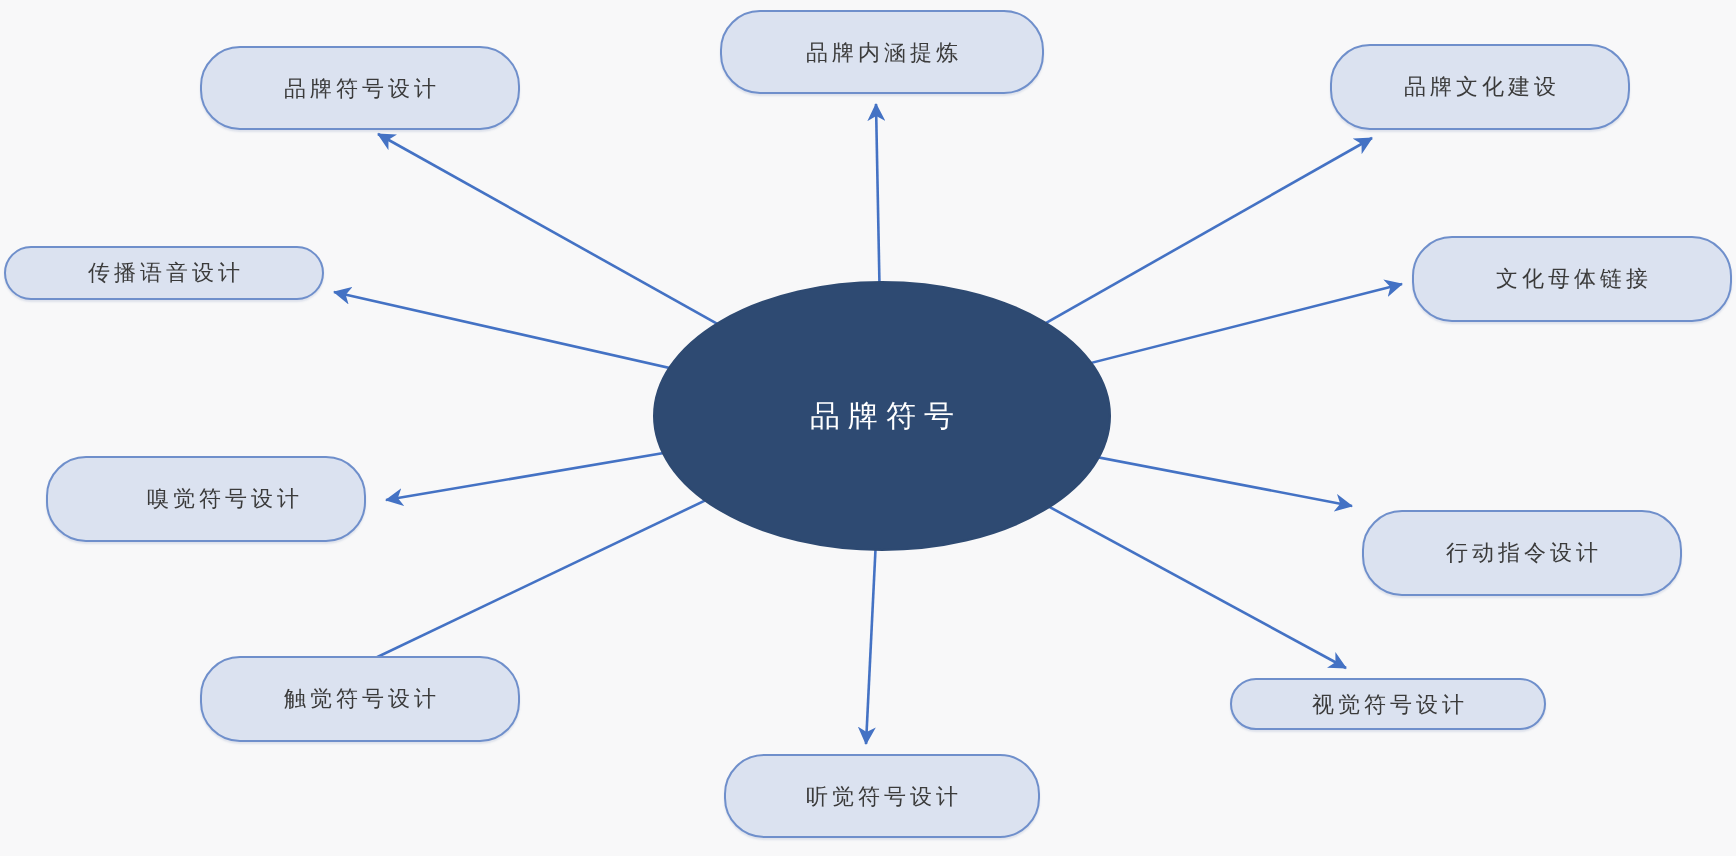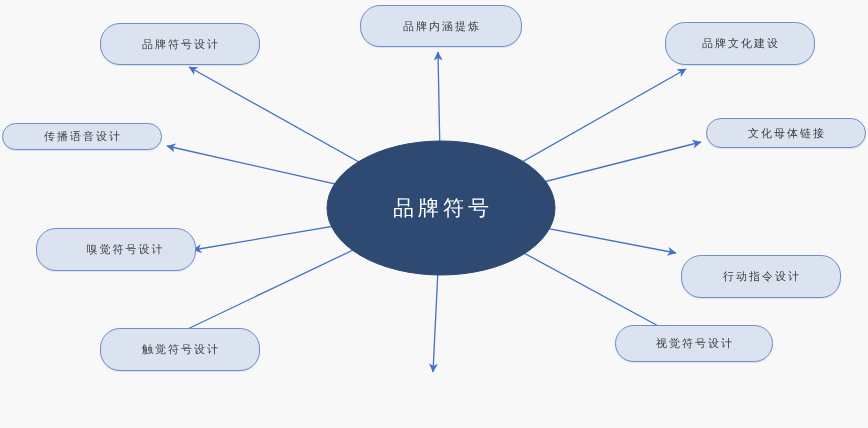--- a/index.html
+++ b/index.html
@@ -42,21 +42,21 @@
   .center-label {
     position: absolute;
     left: 327px;
     top: 141px;
     width: 228px;
     height: 134px;
     display: flex;
     align-items: center;
     justify-content: center;
     color: var(--center-text);
-    font-size: 21px;
+    font-size: 15px;
     letter-spacing: 4px;
     text-indent: 4px;
     pointer-events: none;
   }
   .node {
     position: absolute;
     display: flex;
     align-items: center;
     justify-content: center;
     background: var(--node-fill);
@@ -65,26 +65,26 @@
     color: var(--node-text);
     font-size: 11px;
     letter-spacing: 2px;
     text-indent: 2px;
     box-shadow: 0 1px 1px rgba(100,120,170,0.18);
   }
   .n1  { left: 100px; top: 23px;  width: 160px; height: 42px; text-align: center; }
   .n2  { left: 360px; top: 5px;   width: 162px; height: 42px; }
   .n3  { left: 619px; top: 22px;  width: 150px; height: 43px; margin-left: 46px; }
   .n4  { left: 2px;   top: 123px; width: 160px; height: 27px; }
-  .n5  { left: 706px; top: 118px; width: 160px; height: 30px; }
-  .n6  { left: 36px;  top: 228px; width: 160px; height: 43px; padding-left: 17px; }
+  .n5  { left: 706px; top: 118px; width: 160px; height: 43px; }
+  .n6  { left: 23px;  top: 228px; width: 160px; height: 43px; padding-left: 17px; }
   .n7  { left: 681px; top: 231px; width: 160px; height: 43px; margin-top: 24px; }
   .n8  { left: 100px; top: 328px; width: 160px; height: 43px; }
   .n9  { left: 362px; top: 377px; width: 158px; height: 42px; }
-  .n10 { left: 615px; top: 325px; width: 158px; height: 37px; }
+  .n10 { left: 615px; top: 339px; width: 158px; height: 26px; }
 </style>
 </head>
 <body>
 
 <div class="canvas">
 
   <svg class="connectors" viewBox="0 0 868 428" xmlns="http://www.w3.org/2000/svg">
     <defs>
       <marker id="arrow" markerUnits="userSpaceOnUse" markerWidth="10" markerHeight="9" refX="8.5" refY="4.5" orient="auto">
         <path class="arrowhead-path" d="M0,0 L9,4.5 L0,9 L2.5,4.5 z"></path>
@@ -106,15 +106,16 @@
   <div class="center-label">品牌符号</div>
 
   <div class="node n1">品牌符号设计</div>
   <div class="node n2">品牌内涵提炼</div>
   <div class="node n3">品牌文化建设</div>
   <div class="node n4">传播语音设计</div>
   <div class="node n5">文化母体链接</div>
   <div class="node n6">嗅觉符号设计</div>
   <div class="node n7">行动指令设计</div>
   <div class="node n8">触觉符号设计</div>
+  <div class="node n9">听觉符号设计</div>
   <div class="node n10">视觉符号设计</div>
 
 </div>
 
 </body></html>

